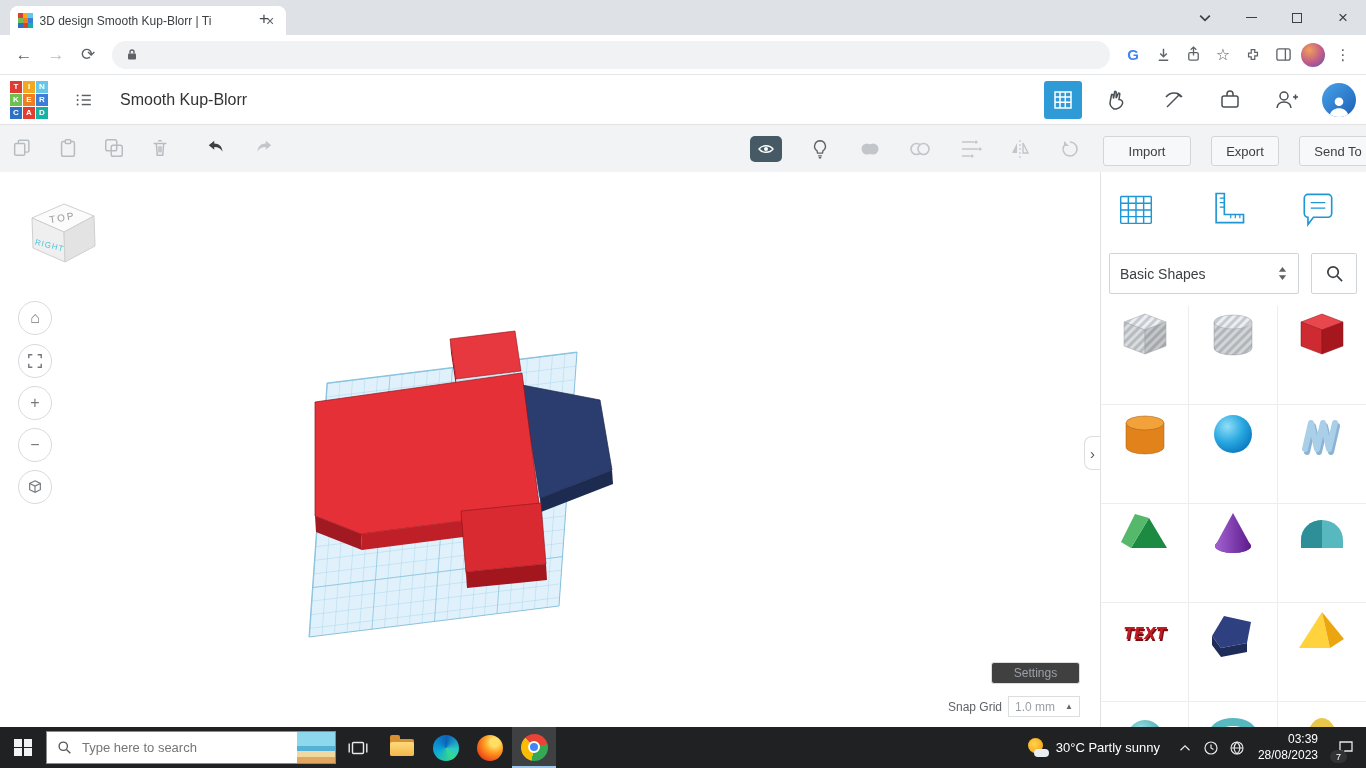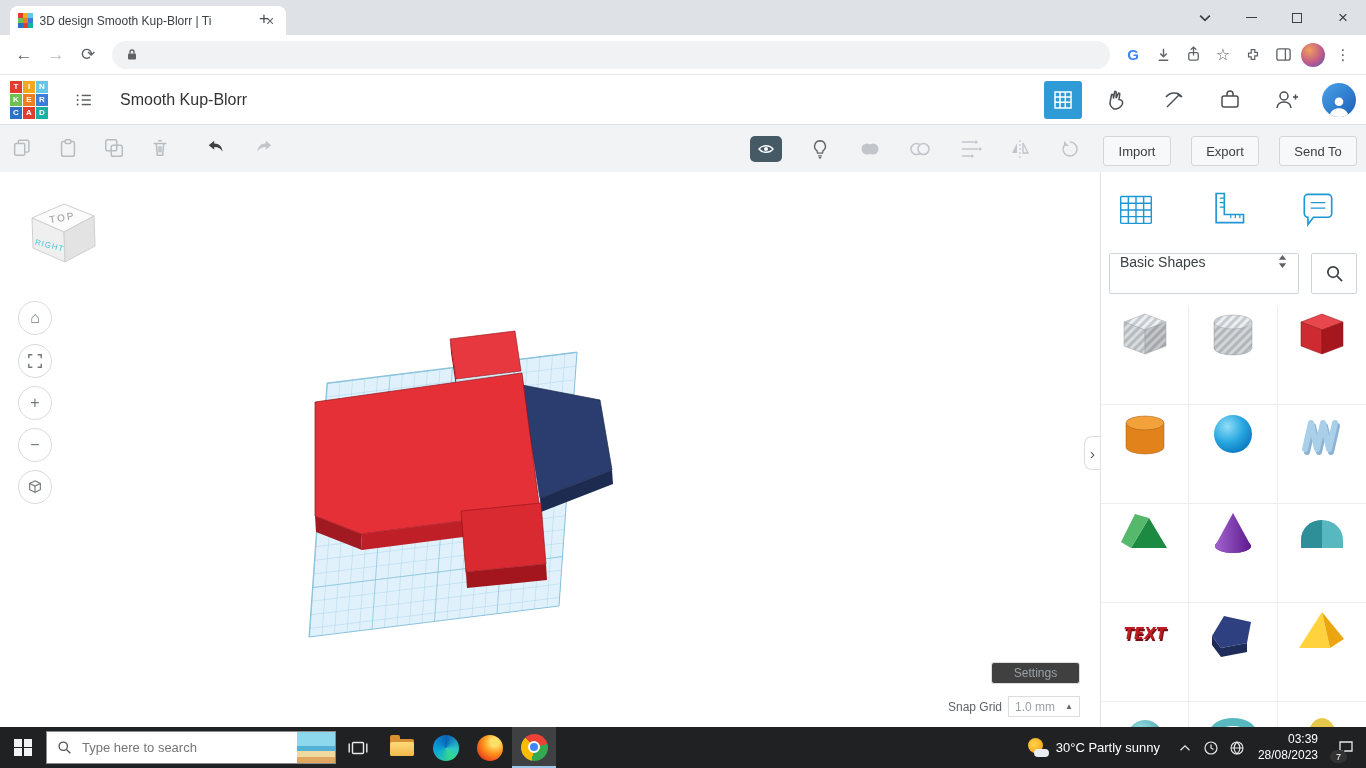--- a/index.html
+++ b/index.html
@@ -74,21 +74,21 @@
   .snap-box{position:absolute;left:1008px;top:524px;width:72px;height:21px;background:#fff;border:1px solid #ddd;
     display:flex;align-items:center;justify-content:space-between;padding:0 6px;box-sizing:border-box;
     font-size:12px;color:#9aa0a6;}
   .snap-arrow{font-size:8px;color:#666;}
 
   
   .rpanel{position:absolute;top:172px;left:1100px;width:266px;height:555px;background:#fff;
     border-left:1px solid #e2e2e2;box-sizing:border-box;}
   .rp-ic{position:absolute;top:14px;width:46px;height:46px;display:flex;align-items:center;justify-content:center;}
   .rp-dd{position:absolute;left:8px;top:81px;width:190px;height:41px;border:1px solid #cfd4d9;border-radius:2px;
-    background:#fff;display:flex;justify-content:space-between;padding:0 10px;
+    background:#fff;display:flex;align-items:center;justify-content:space-between;padding:0 10px;
     box-sizing:border-box;font-size:14px;color:#3c4043;}
   .rp-search{position:absolute;left:210px;top:81px;width:46px;height:41px;border:1px solid #cfd4d9;border-radius:2px;
     background:#fff;display:flex;align-items:center;justify-content:center;box-sizing:border-box;}
   .tilegrid{position:absolute;left:0;top:134px;width:265px;height:421px;overflow:hidden;
     display:grid;grid-template-columns:repeat(3,1fr);grid-auto-rows:99px;}
   .tile{background:#fff;border-right:1px solid #ededed;border-bottom:1px solid #ededed;
     display:flex;align-items:flex-start;justify-content:center;box-sizing:border-box;font-style:italic;}
   .tile:nth-child(3n){border-right:none;}
   .collapse-tab{position:absolute;left:-17px;top:264px;width:16px;height:34px;background:#fff;border:1px solid #ddd;
     border-right:none;border-radius:8px 0 0 8px;display:flex;align-items:center;justify-content:center;
@@ -387,21 +387,21 @@
           </svg>
     </div>
     <div class="tb-ic">
       <svg width="24" height="24" viewBox="0 0 24 24" fill="none">
             <path d="M12 5a7 7 0 1 1-6 3.5" stroke="#c2c6cb" stroke-width="1.6"></path>
             <path d="M6 4v5h5z" fill="#c2c6cb"></path>
           </svg>
     </div>
   </div>
   <div class="tbgrp" style="left:1103px;gap:20px;">
-    <div class="tb-btn" style="width:68px">Import</div>
+    <div class="tb-btn" style="width:88px">Import</div>
     <div class="tb-btn" style="width:68px">Export</div>
     <div class="tb-btn" style="width:78px">Send To</div>
   </div>
 </div>
 
 <div class="maincanvas">
 
   <svg class="abs" style="left:24px;top:16px;" width="80" height="90" viewBox="0 0 80 90">
     <polygon points="8,30 40,16 70,28 40,44" fill="#fbfbfb" stroke="#cfcfcf"></polygon>
     <polygon points="8,30 40,44 41,74 9,60" fill="#efefef" stroke="#cfcfcf"></polygon>

